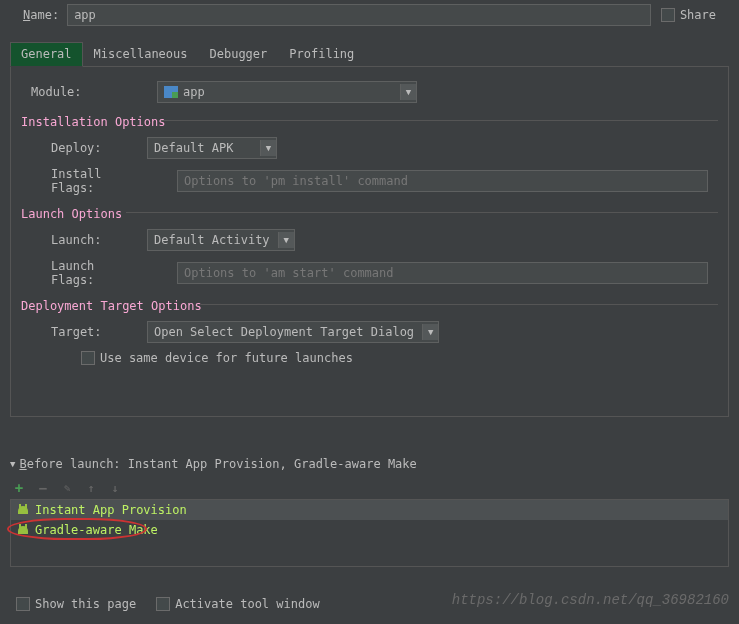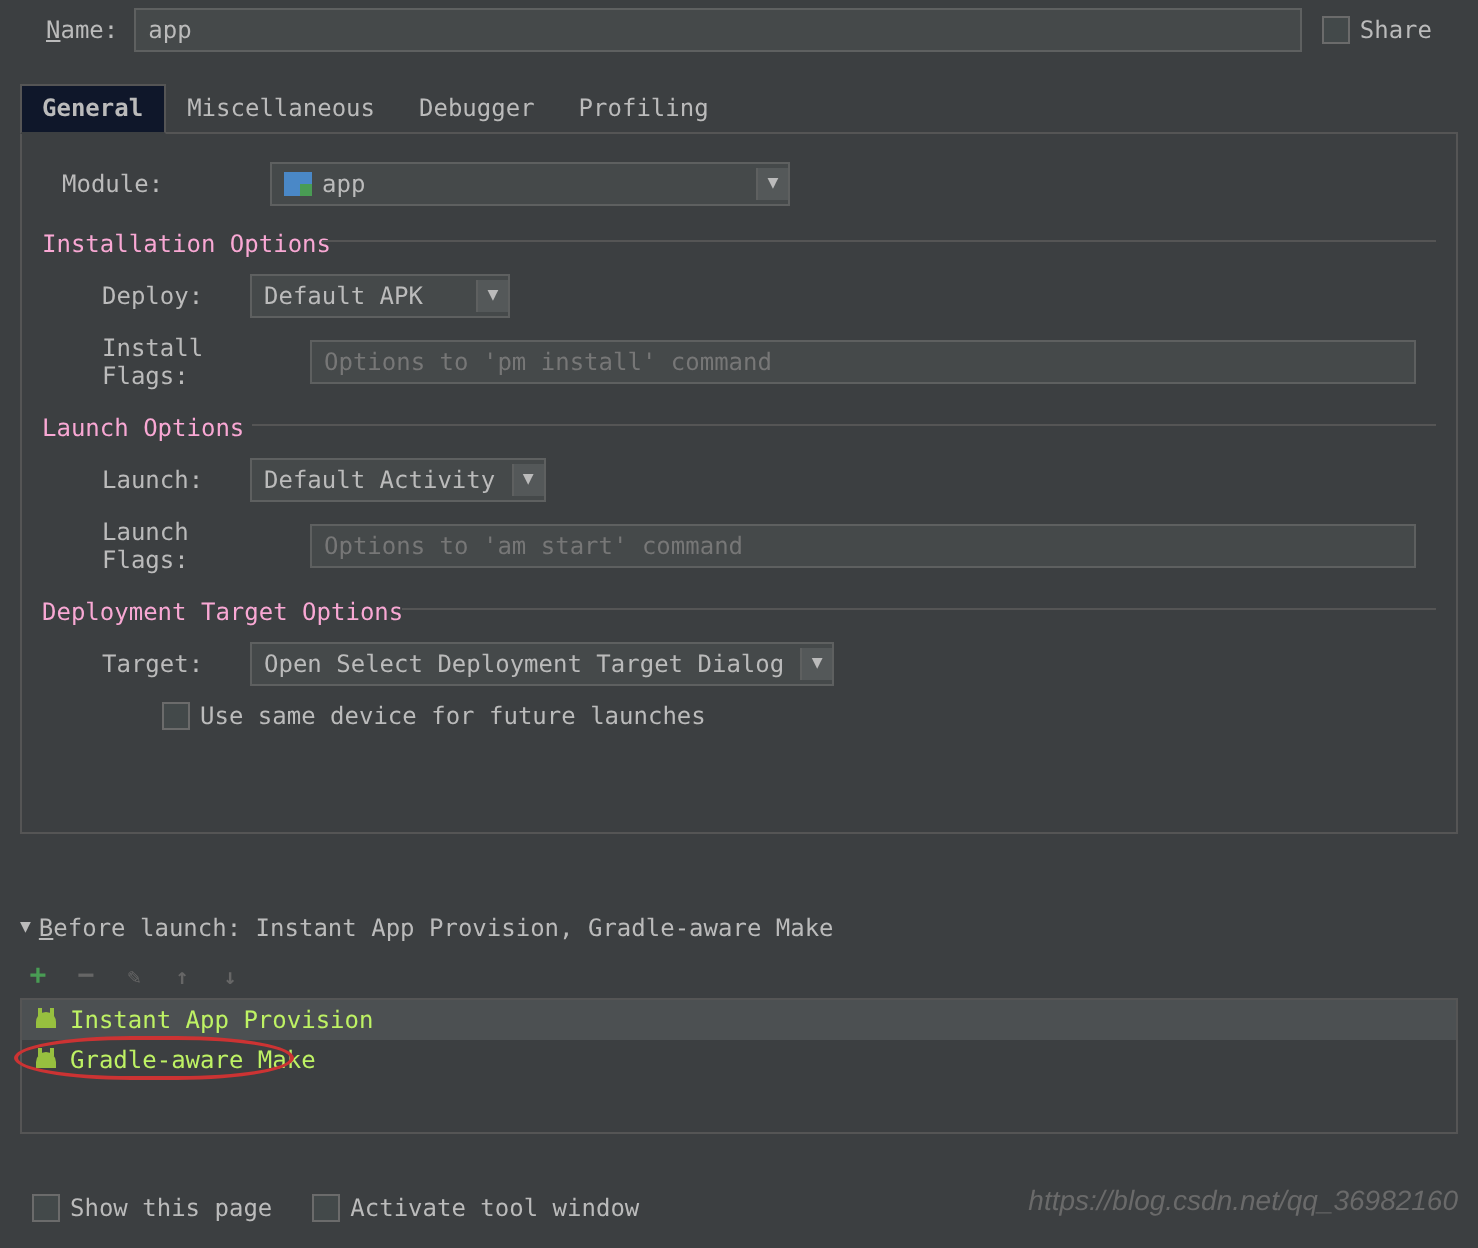--- a/index.html
+++ b/index.html
@@ -63,35 +63,34 @@
     .tab {
       padding: 4px 10px;
       border: 1px solid transparent;
       color: #bbbbbb;
       cursor: pointer;
     }
     .tab.active {
       border: 1px solid #555;
       border-bottom: 1px solid #3c3f41;
       margin-bottom: -1px;
-      background: #0f172a;
-      font-weight: bold;
+      background: #14532d;
     }
     .tab-content {
       border: 1px solid #555;
       border-top: none;
       margin: 0 10px;
       padding: 10px 0 20px 0;
       height: 350px;
     }
     .field-row {
       display: flex;
       align-items: center;
       padding: 4px 20px;
-      gap: 6px;
+      gap: 28px;
     }
     .field-row .label {
       width: 90px;
     }
     .select {
       background: #45494a;
       border: 1px solid #5e6060;
       color: #bbbbbb;
       padding: 3px 6px;
       display: flex;
@@ -232,21 +231,21 @@
       gap: 20px;
       padding: 30px 16px 10px 16px;
     }
     .watermark {
       position: absolute;
       bottom: 16px;
       right: 10px;
       color: #6a6a6a;
       font-size: 14px;
       font-style: italic;
-      font-family: Liberation Sans, sans-serif;
+      font-family: Liberation Mono, monospace;
     }
     .input-flex {
       flex: 1;
     }
   </style>
 </head>
 <body>
 
 <div class="row name-row">
   <span class="label"><span class="underline">N</span><span>ame:</span></span>

